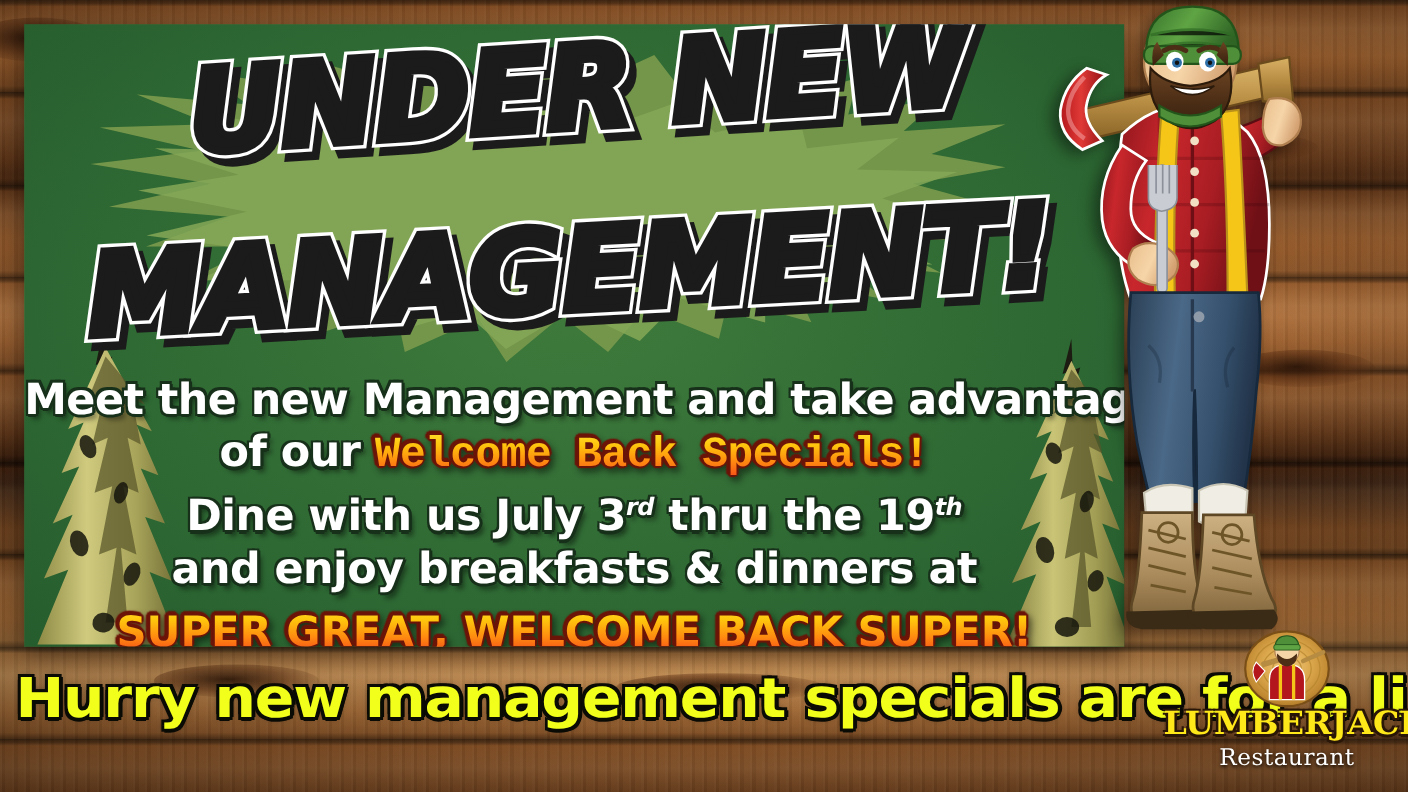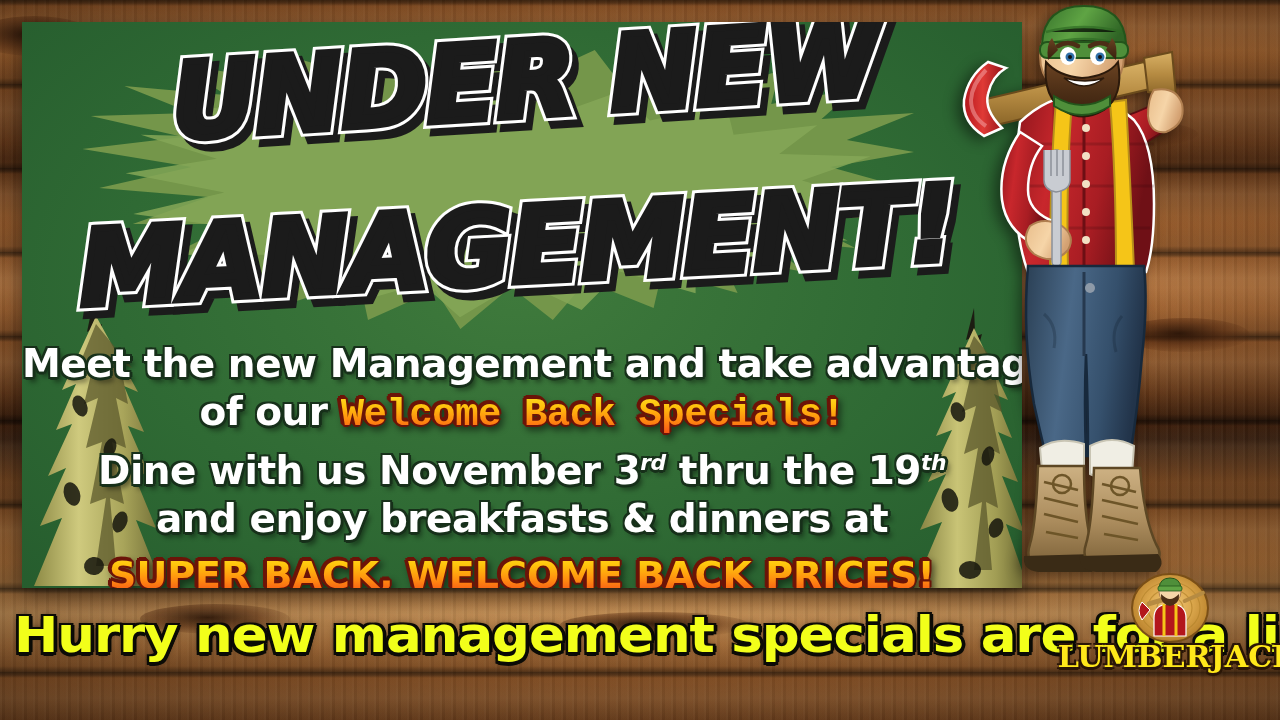--- a/index.html
+++ b/index.html
@@ -301,25 +301,25 @@
           <span class="lyr fill">MANAGEMENT!</span>
         </span>
       </div>
     </div>
 
     <div id="body-copy">
       <span class="bline">Meet the new Management and take advantage</span>
 
       <span class="bline"><span>of our </span><span class="hot">Welcome Back Specials!</span></span>
 
-      <span class="bline"><span>Dine with us November 3</span><sup>rd</sup><span> thru the 19</span><sup>th</sup></span>
+      <span class="bline"><span>Dine with us July 3</span><sup>rd</sup><span> thru the 19</span><sup>th</sup></span>
 
       <span class="bline">and enjoy breakfasts &amp; dinners at</span>
 
-      <span class="bline hotline">SUPER BACK, WELCOME BACK PRICES!</span>
+      <span class="bline hotline">SUPER GREAT, WELCOME BACK SUPER!</span>
     </div>
   </div>
 
   <div id="mascot">
     <svg width="260" height="580" viewBox="0 0 260 580">
       <defs>
         <linearGradient id="shirt" x1="0" y1="0" x2="1" y2="0.3">
           <stop offset="0%" stop-color="#8d151c"></stop>
           <stop offset="35%" stop-color="#c8272c"></stop>
           <stop offset="70%" stop-color="#a81d23"></stop>
@@ -501,15 +501,16 @@
         <path d="M34 46 Q34 32 50 32 Q66 32 66 46 L66 64 L34 64 Z" fill="#b3161c" stroke="#ffffff" stroke-width="1.2"></path>
         <path d="M44 32 L44 64 M56 32 L56 64" stroke="#f5c518" stroke-width="3"></path>
         <circle cx="50" cy="20" r="11" fill="#f6d5a8" stroke="#b07f50" stroke-width="1"></circle>
         <path d="M39 16 Q40 6 50 6 Q60 6 61 16 Z" fill="#4f8f3a" stroke="#23551b" stroke-width="1"></path>
         <rect x="38" y="14" width="24" height="5" rx="2" fill="#5fa444" stroke="#23551b" stroke-width="0.8"></rect>
         <path d="M41 22 Q40 32 50 34 Q60 32 59 22 Q54 27 50 27 Q46 27 41 22 Z" fill="#4c2e16"></path>
         <rect x="62" y="28" width="24" height="4" rx="2" transform="rotate(-24 62 28)" fill="#b68b42"></rect>
       </svg>
     </div>
     <div id="logo-word">LUMBERJACKS</div>
+    <div id="logo-sub">Restaurant</div>
   </div>
 
 </div>
 
 </body></html>

